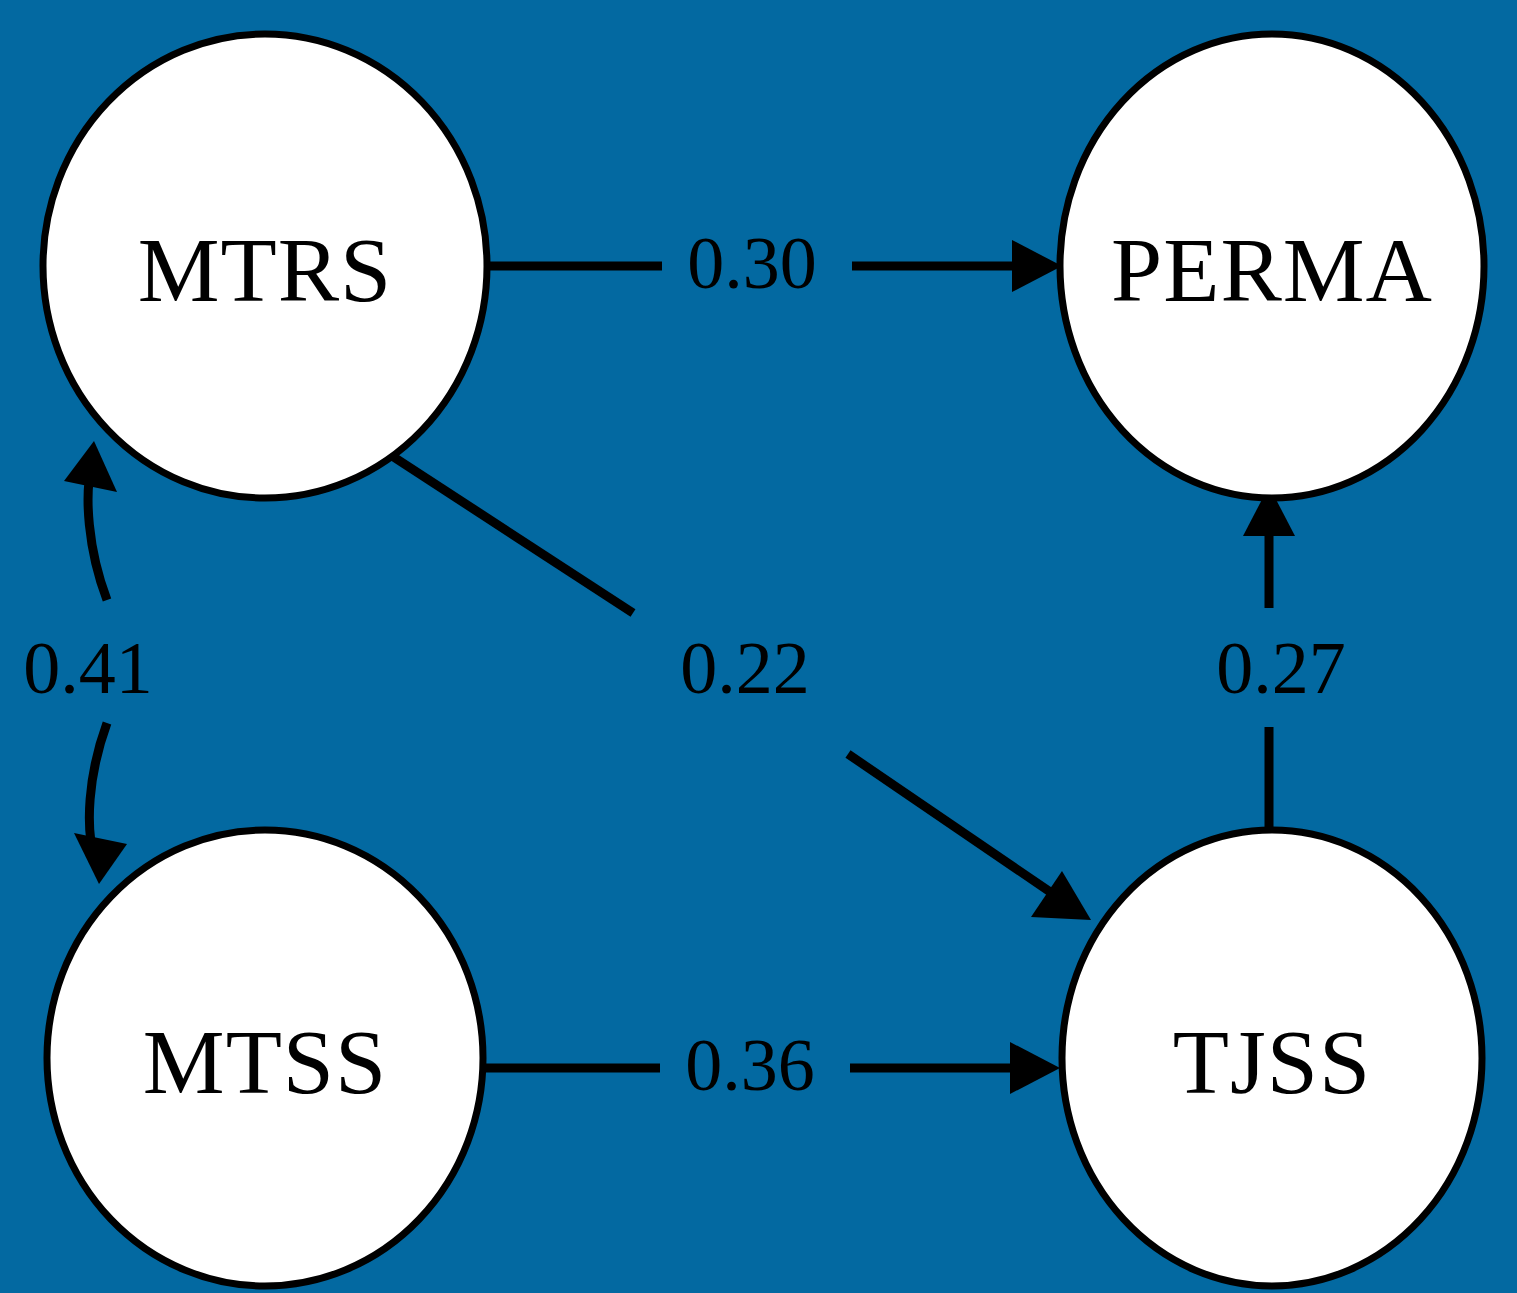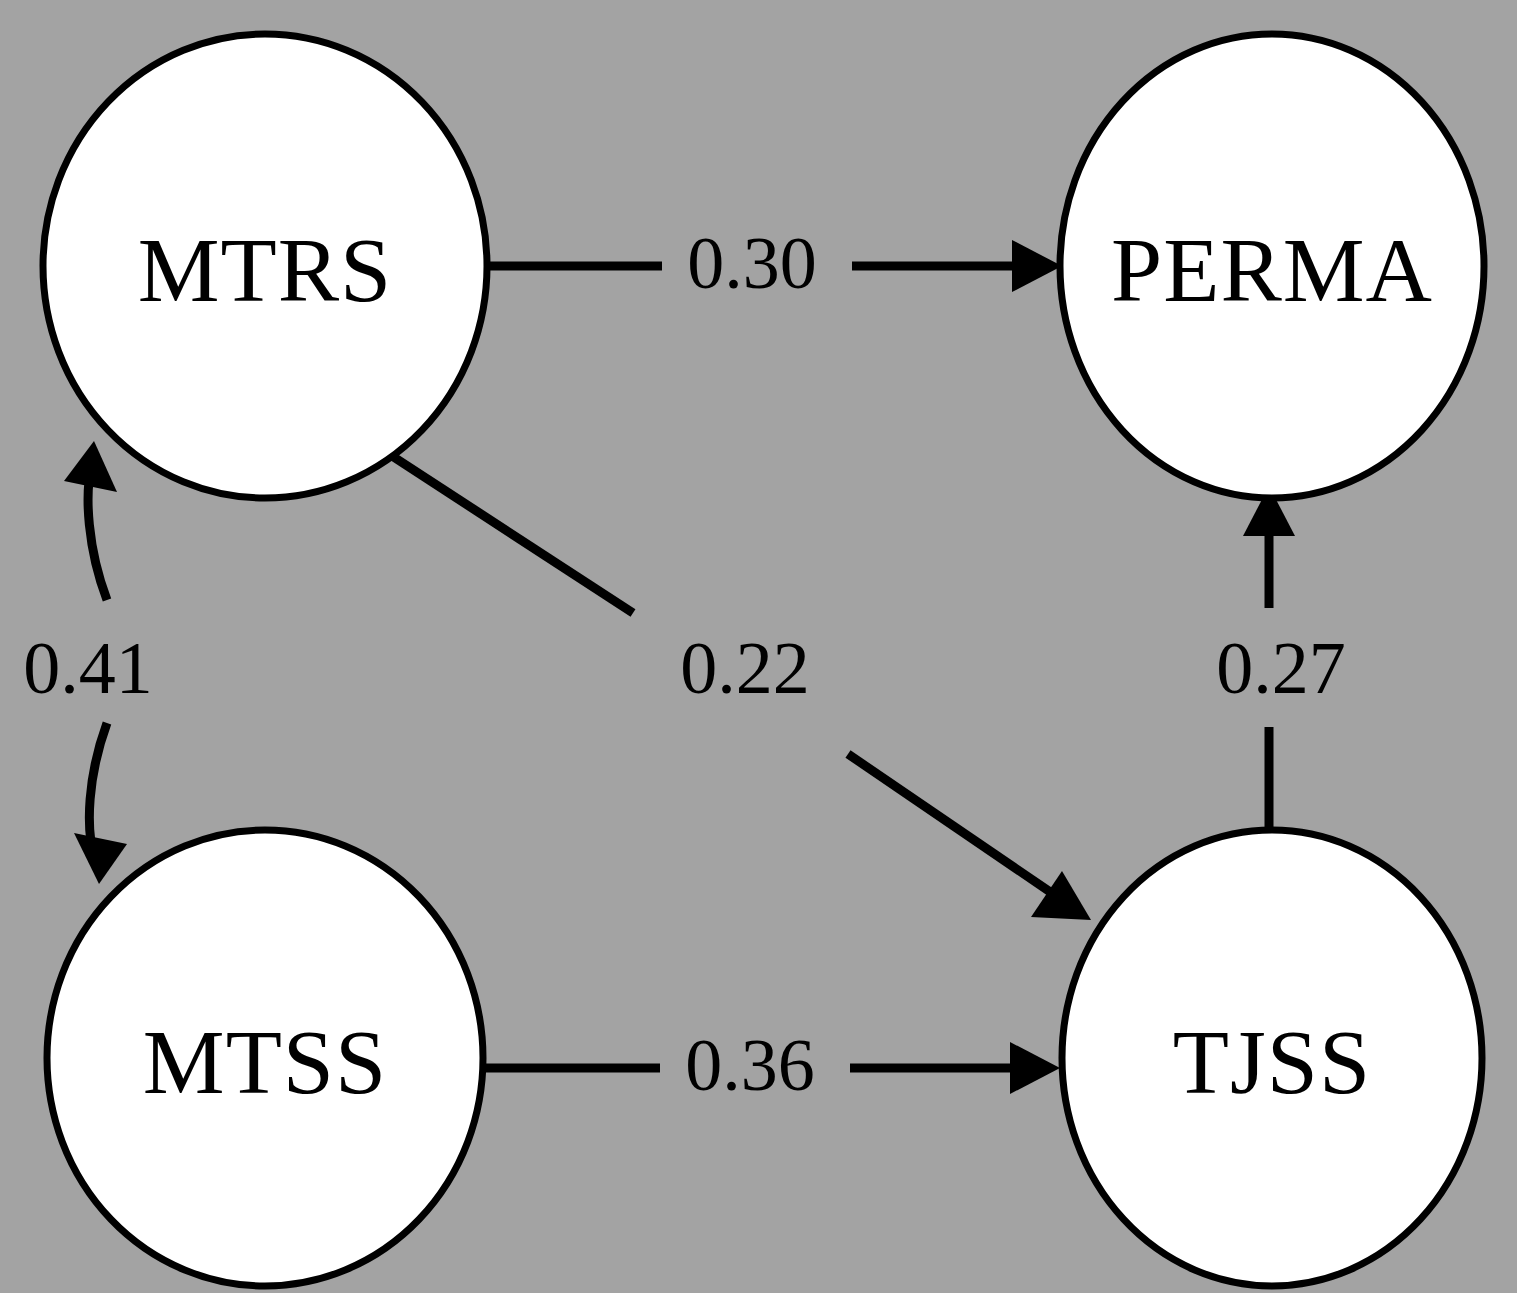--- a/index.html
+++ b/index.html
@@ -11,21 +11,21 @@
   body {
     width: 1517px;
     height: 1293px;
     font-family: "Liberation Serif", serif;
     overflow: hidden;
   }
   #diagram-root {
     position: relative;
     width: 1517px;
     height: 1293px;
-    background: #a3a3a3;
+    background: #0369a1;
   }
   svg.sem-canvas {
     position: absolute;
     top: 0;
     left: 0;
     width: 1517px;
     height: 1293px;
     display: block;
   }
   .node-ellipse {

